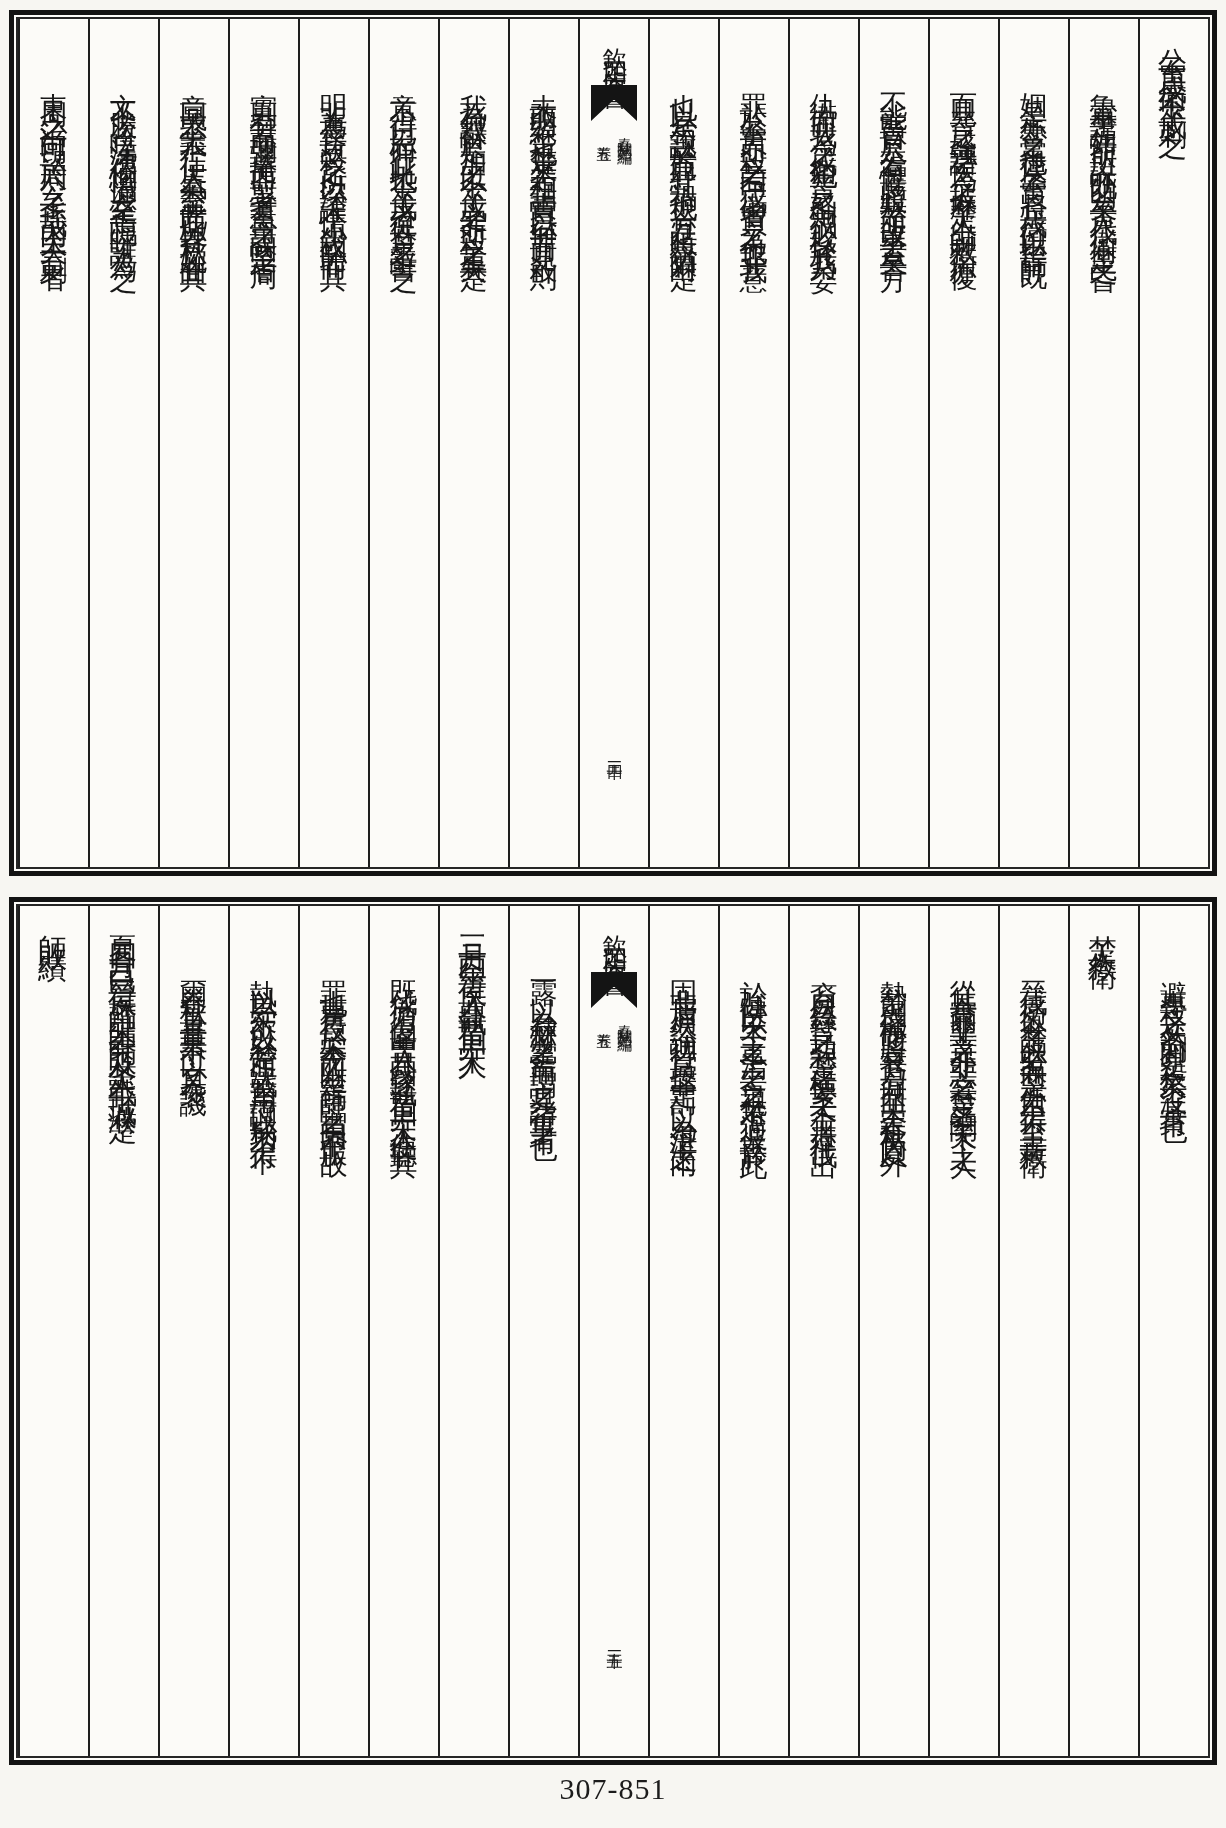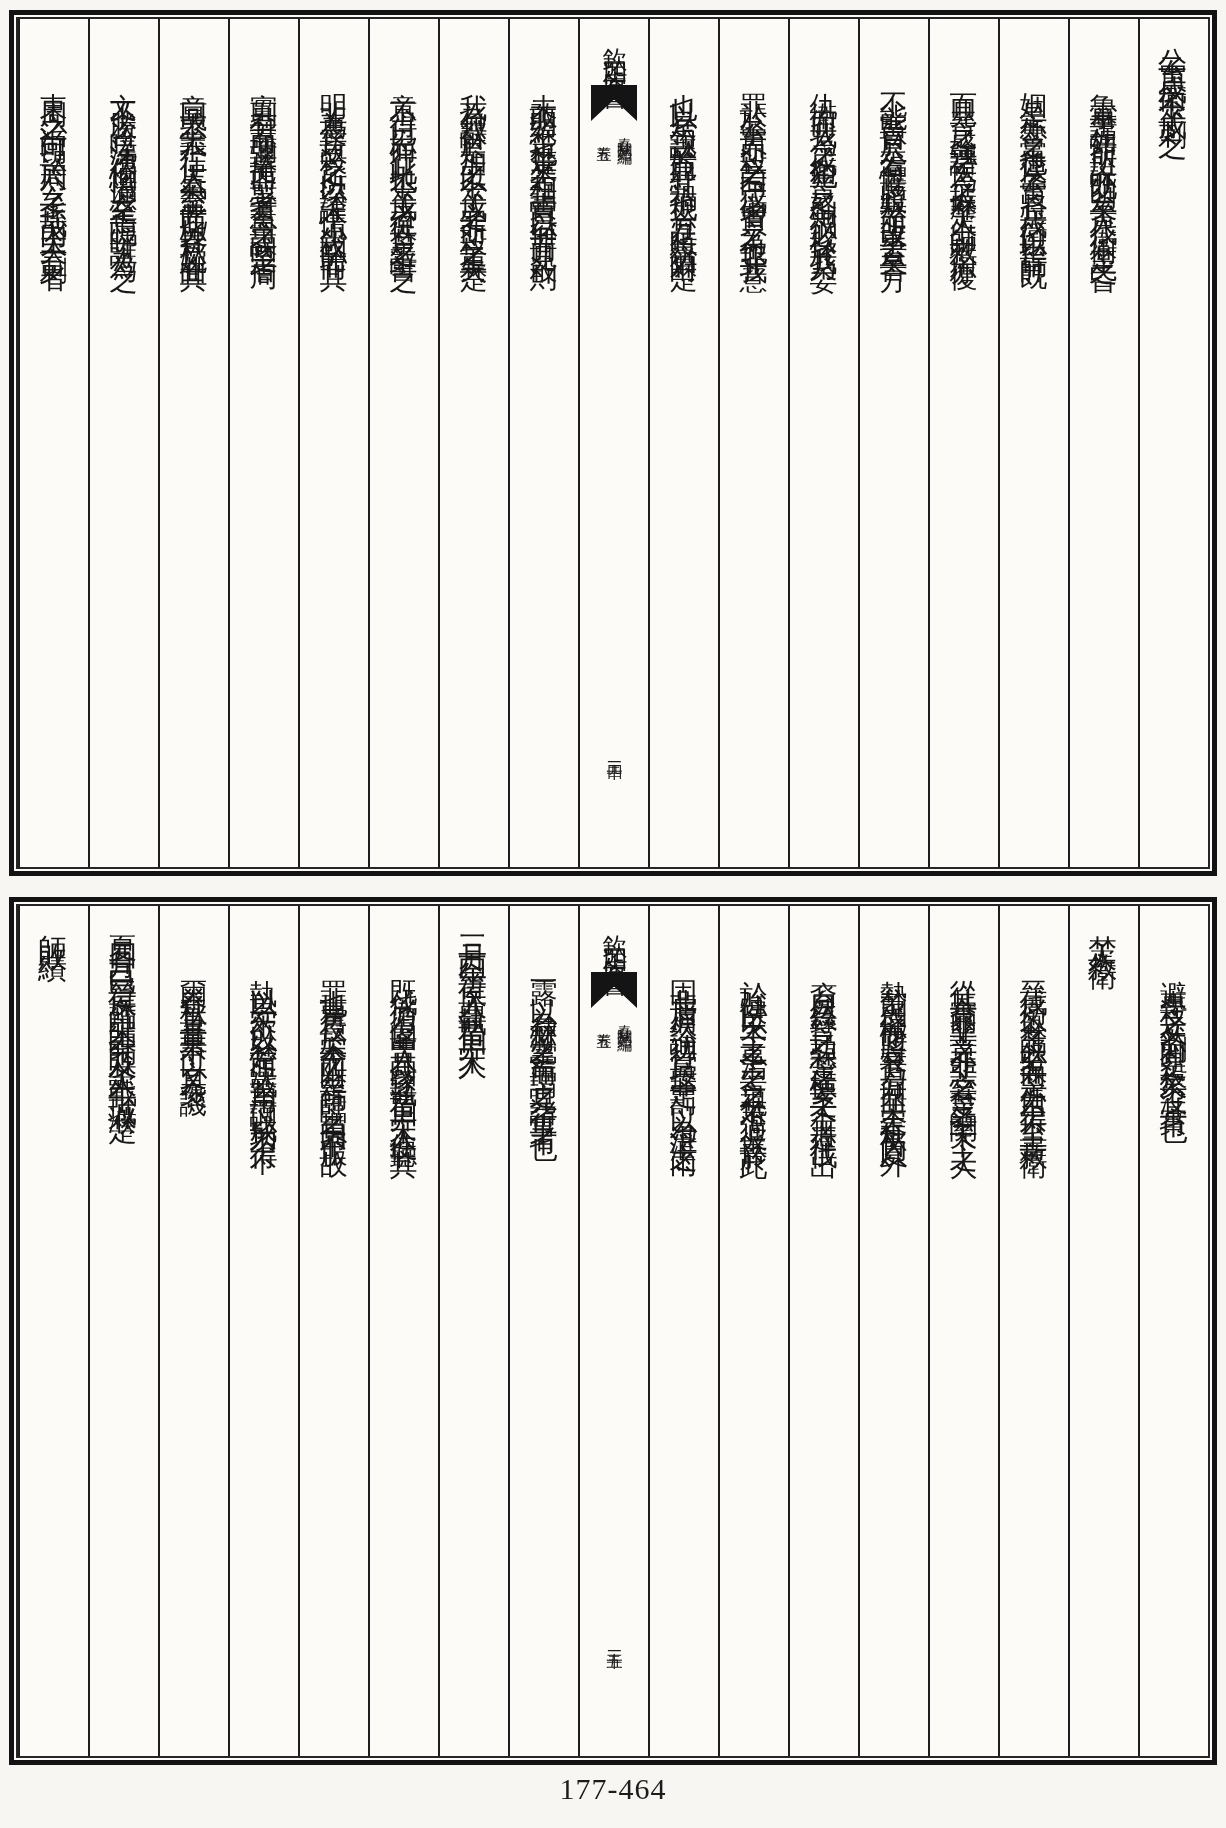--- a/index.html
+++ b/index.html
@@ -128,14 +128,14 @@
         <div class="col note">露一以為赫赫之霆雷而謂之見諸行事者也</div>
         <div class="col entry">三月丙午晉侯入曹執曹伯畀宋人</div>
         <div class="col note">既伐衛乃復圍曹入其國遂執曹伯畀宋人使聽其</div>
         <div class="col note">罪也曹舊役於宋今而附楚晉師臨之負固不服故</div>
         <div class="col note">執以畀宋欲以怒楚而決戰蓋用謫以成功不得不</div>
         <div class="col note">爾春秋直書其事不以文見褒譏</div>
         <div class="col entry">夏四月己巳晉侯齊師宋師秦師及楚人戰于城濮楚</div>
         <div class="col entry">師敗績</div>
       </div>
   </section>
-  <div class="footer">177-464</div>
+  <div class="footer">307-851</div>
 </div>
 
 </body></html>

